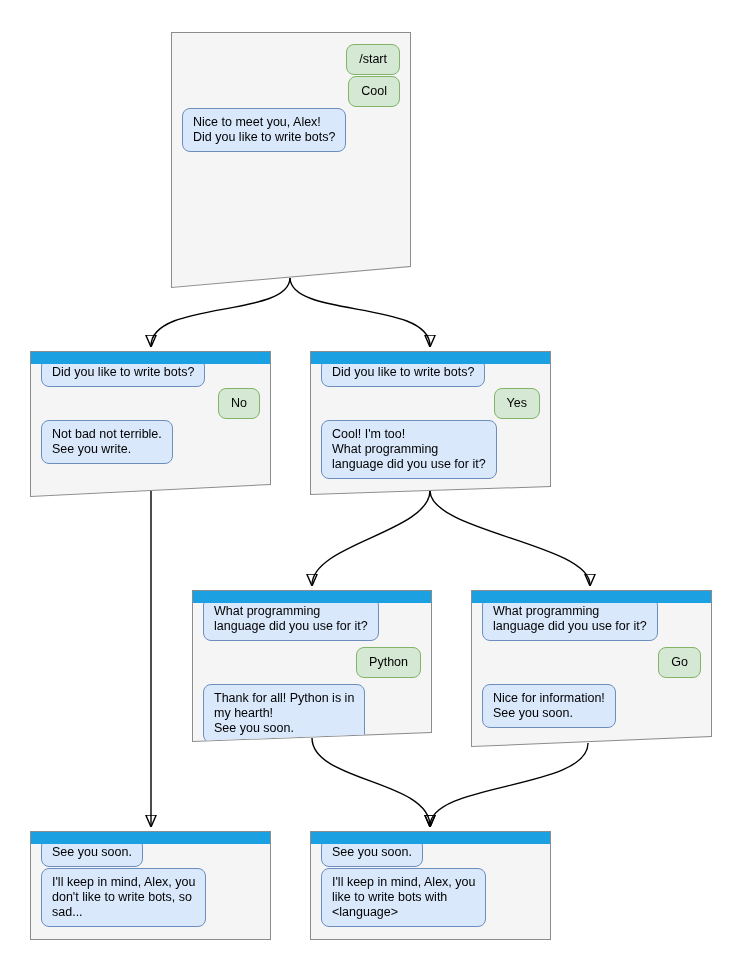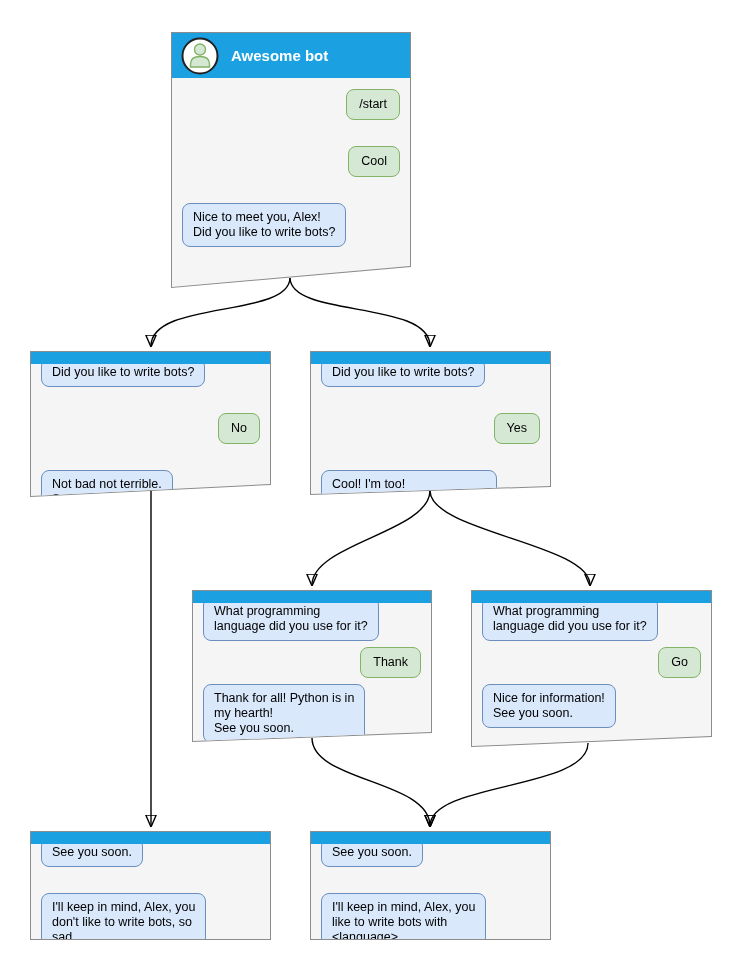--- a/index.html
+++ b/index.html
@@ -34,21 +34,21 @@
   }
   .bar {
     position: relative; z-index: 2;
     height: 12px;
     background: var(--header-blue, #1ba1e2);
   }
   .content {
     position: relative; z-index: 1;
     display: flex; flex-direction: column;
     padding: 11px 10px 0 10px;
-    gap: 26px;
+    gap: 1px;
   }
   .gap5 .content { gap: 6px; }
   .content.tucked { padding-top: 0; }
   .content.tucked .msg:first-child { margin-top: -6px; }
   
   .msg {
     white-space: pre-line;
     font-size: 12.5px; line-height: 15px; color: #000;
     border-radius: 8px;
     max-width: 205px;
@@ -76,28 +76,20 @@
   }
   .edges path { fill: none; stroke: var(--arrow-color, #000); stroke-width: 1.4; }
 </style>
 </head>
 <body>
 
 <div class="canvas">
 
   <div class="window" style="left:171px; top:32px; width:240px; height:256px; --slant:21px;">
     <div class="win-fill">
-      <div class="titlebar">
-        <svg class="avatar" viewBox="0 0 38 38">
-          <circle cx="19" cy="19" r="17.5" fill="#ffffff" stroke="#222222" stroke-width="2"></circle>
-          <circle cx="19" cy="12.5" r="5.5" fill="#d5e8d4" stroke="#82b366" stroke-width="1.4"></circle>
-          <path d="M9.5 30 L9.5 27 Q9.5 19.5 19 19.5 Q28.5 19.5 28.5 27 L28.5 30 Z" fill="#d5e8d4" stroke="#82b366" stroke-width="1.4"></path>
-        </svg>
-        <span class="title">Awesome bot</span>
-      </div>
       <div class="content">
         <div class="msg user">/start</div>
         <div class="msg user">Cool</div>
         <div class="msg bot">Nice to meet you, Alex!
 Did you like to write bots?</div>
       </div>
     </div>
   </div>
 
   <div class="window" style="left:30px; top:351px; width:241px; height:146px; --slant:12px;">
@@ -124,21 +116,21 @@
       </div>
     </div>
   </div>
 
   <div class="window gap5" style="left:192px; top:590px; width:240px; height:152px; --slant:9px;">
     <div class="win-fill">
       <div class="bar"></div>
       <div class="content tucked">
         <div class="msg bot">What programming
 language did you use for it?</div>
-        <div class="msg user">Thank</div>
+        <div class="msg user">Python</div>
         <div class="msg bot">Thank for all! Python is in
 my hearth!
 See you soon.</div>
       </div>
     </div>
   </div>
 
   <div class="window gap5" style="left:471px; top:590px; width:241px; height:157px; --slant:10px;">
     <div class="win-fill">
       <div class="bar"></div>

